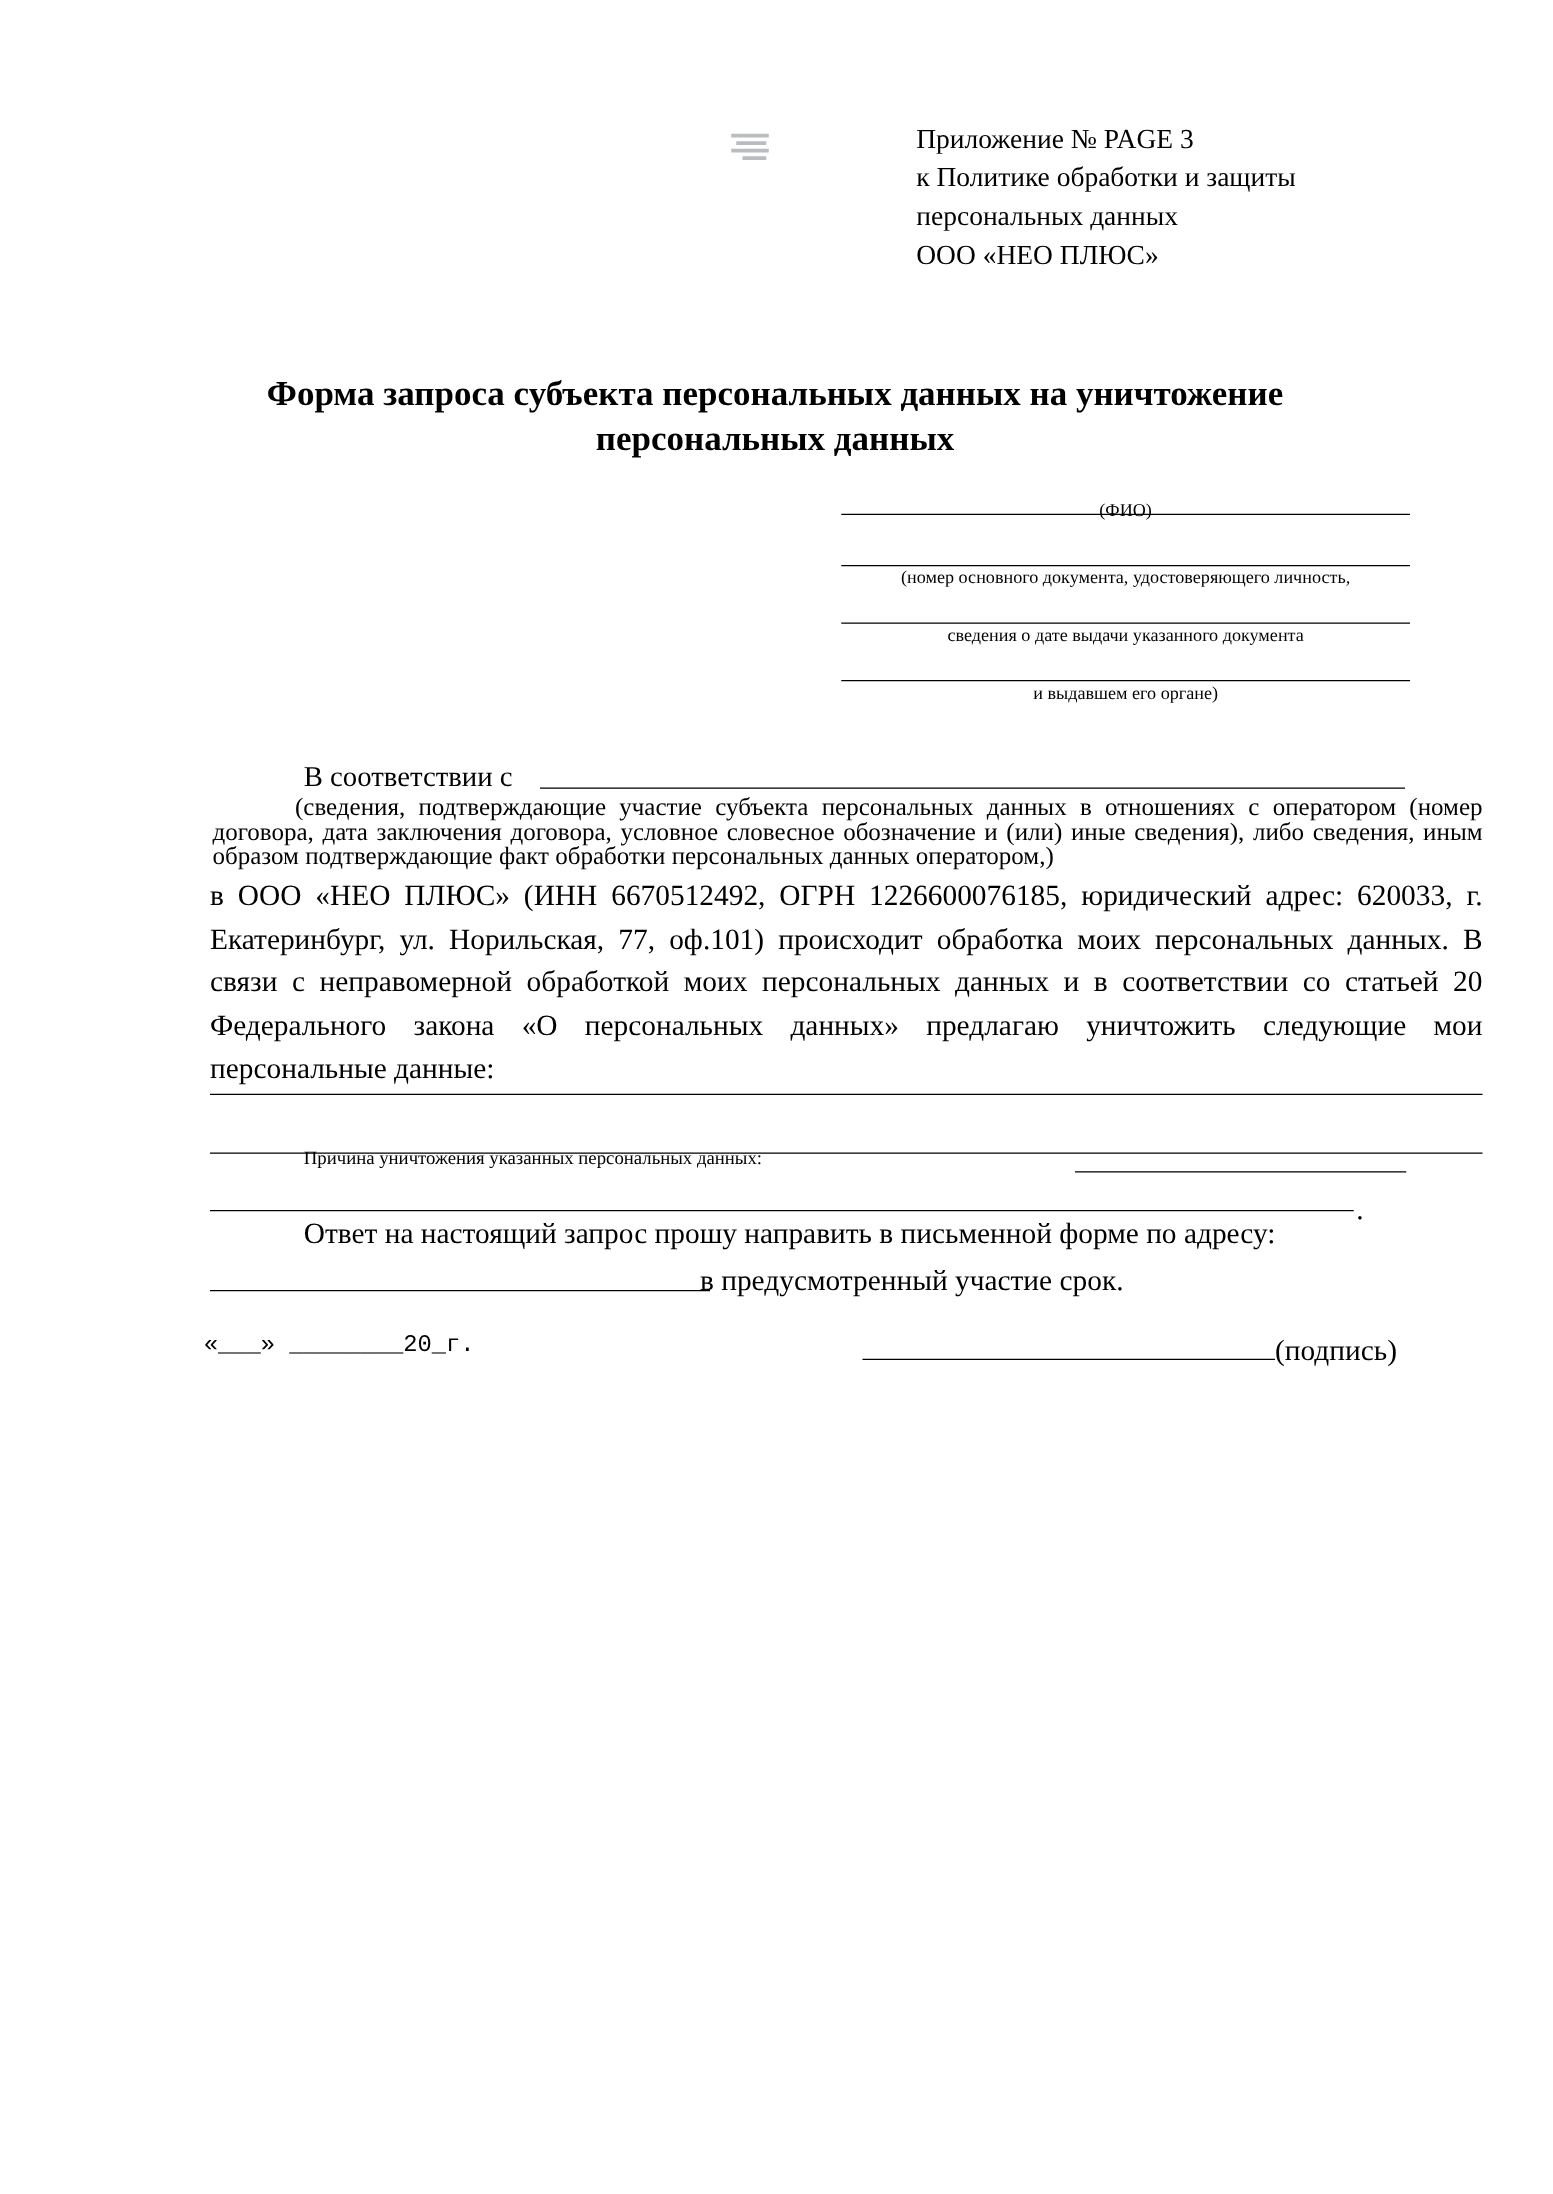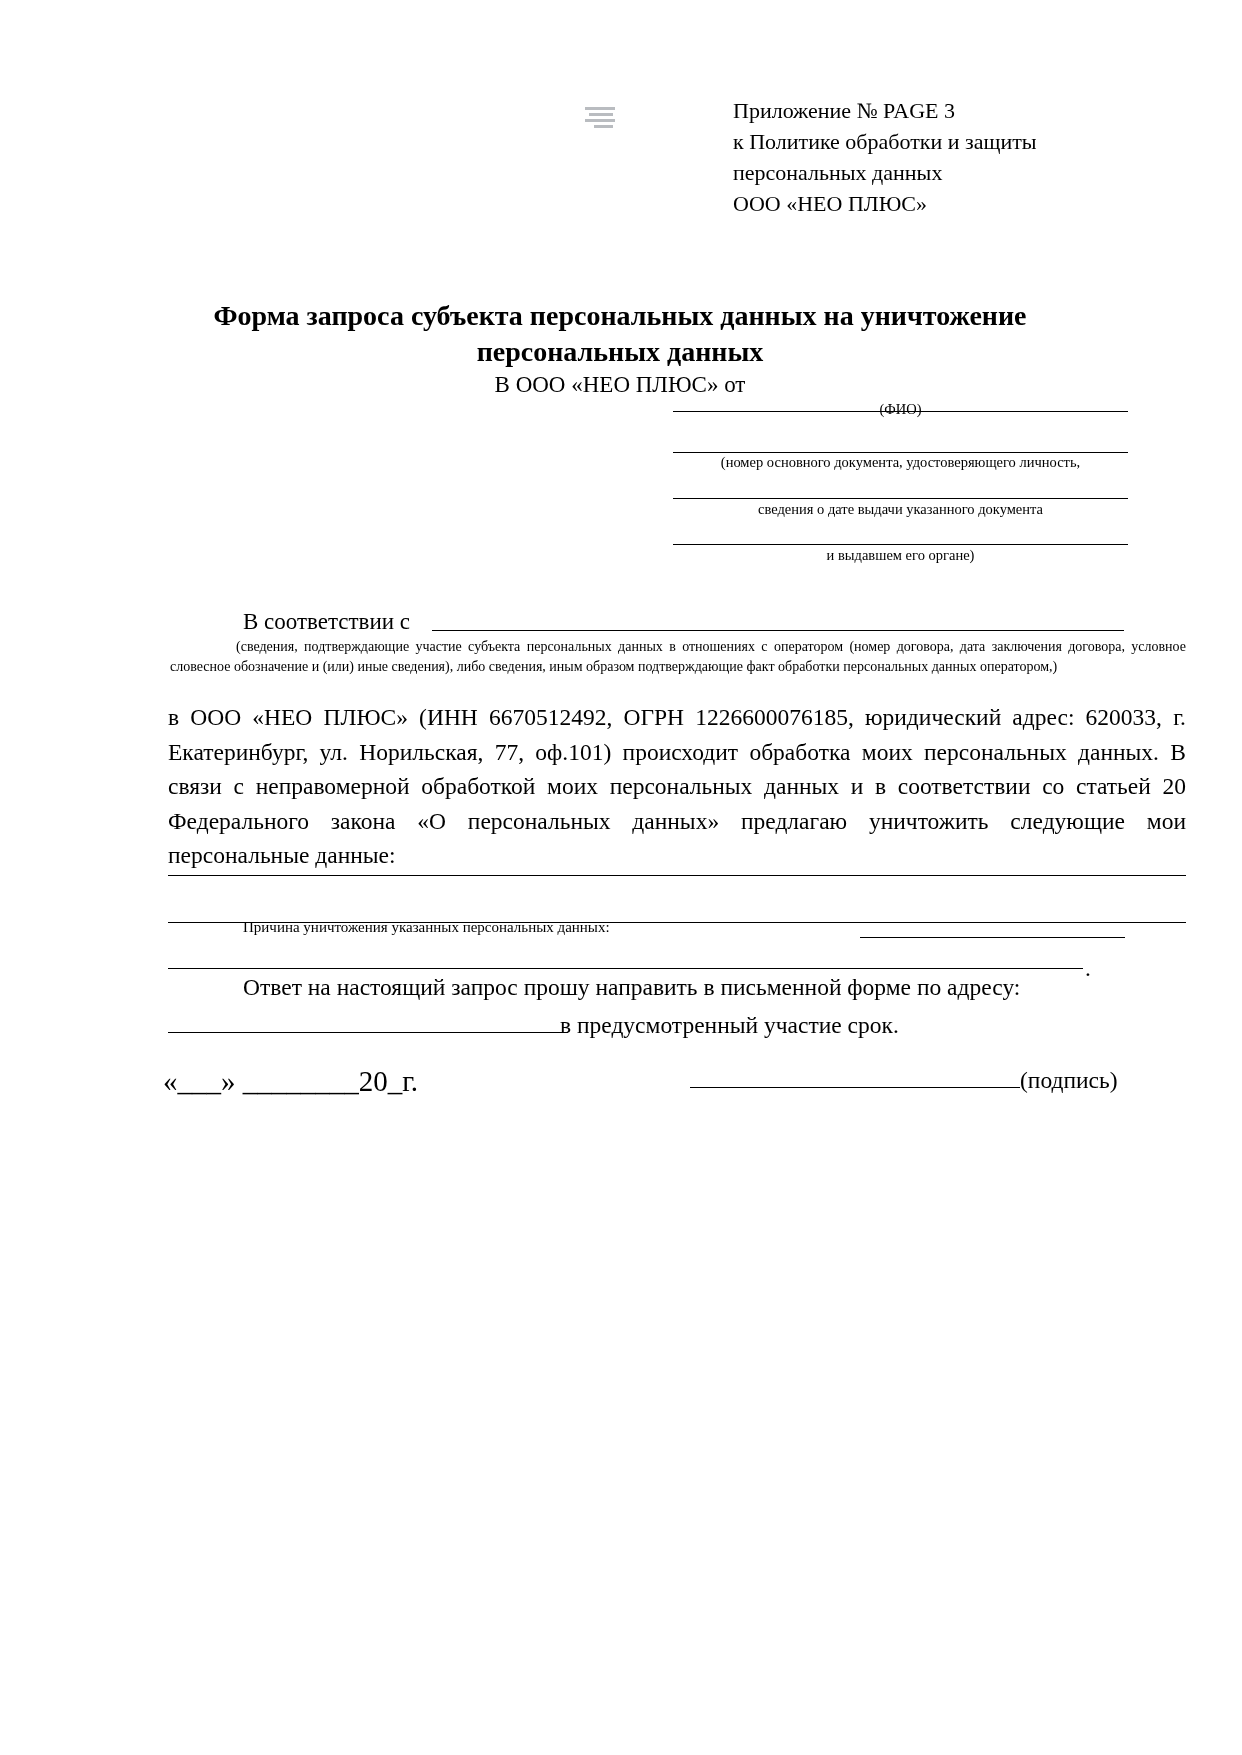--- a/index.html
+++ b/index.html
@@ -105,21 +105,21 @@
     left: 243px;
     font-size: 23px;
     line-height: 28px;
     white-space: nowrap;
   }
   .note {
     position: absolute;
     top: 637px;
     left: 170px;
     width: 1016px;
-    font-size: 14px;
+    font-size: 20px;
     line-height: 19.5px;
     text-align: justify;
   }
   .note .first-indent { padding-left: 66px; }
 
   .para {
     position: absolute;
     top: 700px;
     left: 168px;
     width: 1018px;
@@ -162,22 +162,23 @@
     position: absolute;
     top: 942px;
     left: 1075px;
     font-size: 23.5px;
   }
 
   .date-line {
     position: absolute;
     top: 1065px;
     left: 163px;
-    font-size: 29px;
-    white-space: nowrap;
+    font-size: 19px;
+    white-space: nowrap;
+    font-family: Liberation Mono, monospace;
   }
   .sign-line {
     position: absolute;
     top: 1065px;
     left: 690px;
     font-size: 23.5px;
     white-space: nowrap;
   }
 </style>
 </head>
@@ -195,21 +196,20 @@
     <div class="header-text">
       <div>Приложение №  PAGE 3</div>
       <div>к Политике обработки и защиты</div>
       <div>персональных данных</div>
       <div>ООО «НЕО ПЛЮС»</div>
     </div>
   </div>
 
   <div class="title">Форма запроса субъекта персональных данных на уничтожение персональных данных</div>
 
-  <div class="addressee">В ООО «НЕО ПЛЮС» от</div>
 
   <div class="rule" style="top:411px; left:673px; width:455px;"></div>
   <div class="caption" style="top:400px; left:673px; width:455px;">(ФИО)</div>
 
   <div class="rule" style="top:452px; left:673px; width:455px;"></div>
   <div class="caption" style="top:453px; left:668px; width:465px;text-align:center;">(номер основного документа, удостоверяющего личность,</div>
 
   <div class="rule" style="top:498px; left:673px; width:455px;"></div>
   <div class="caption" style="top:500px; left:673px; width:455px;">сведения о дате выдачи указанного документа</div>
 

